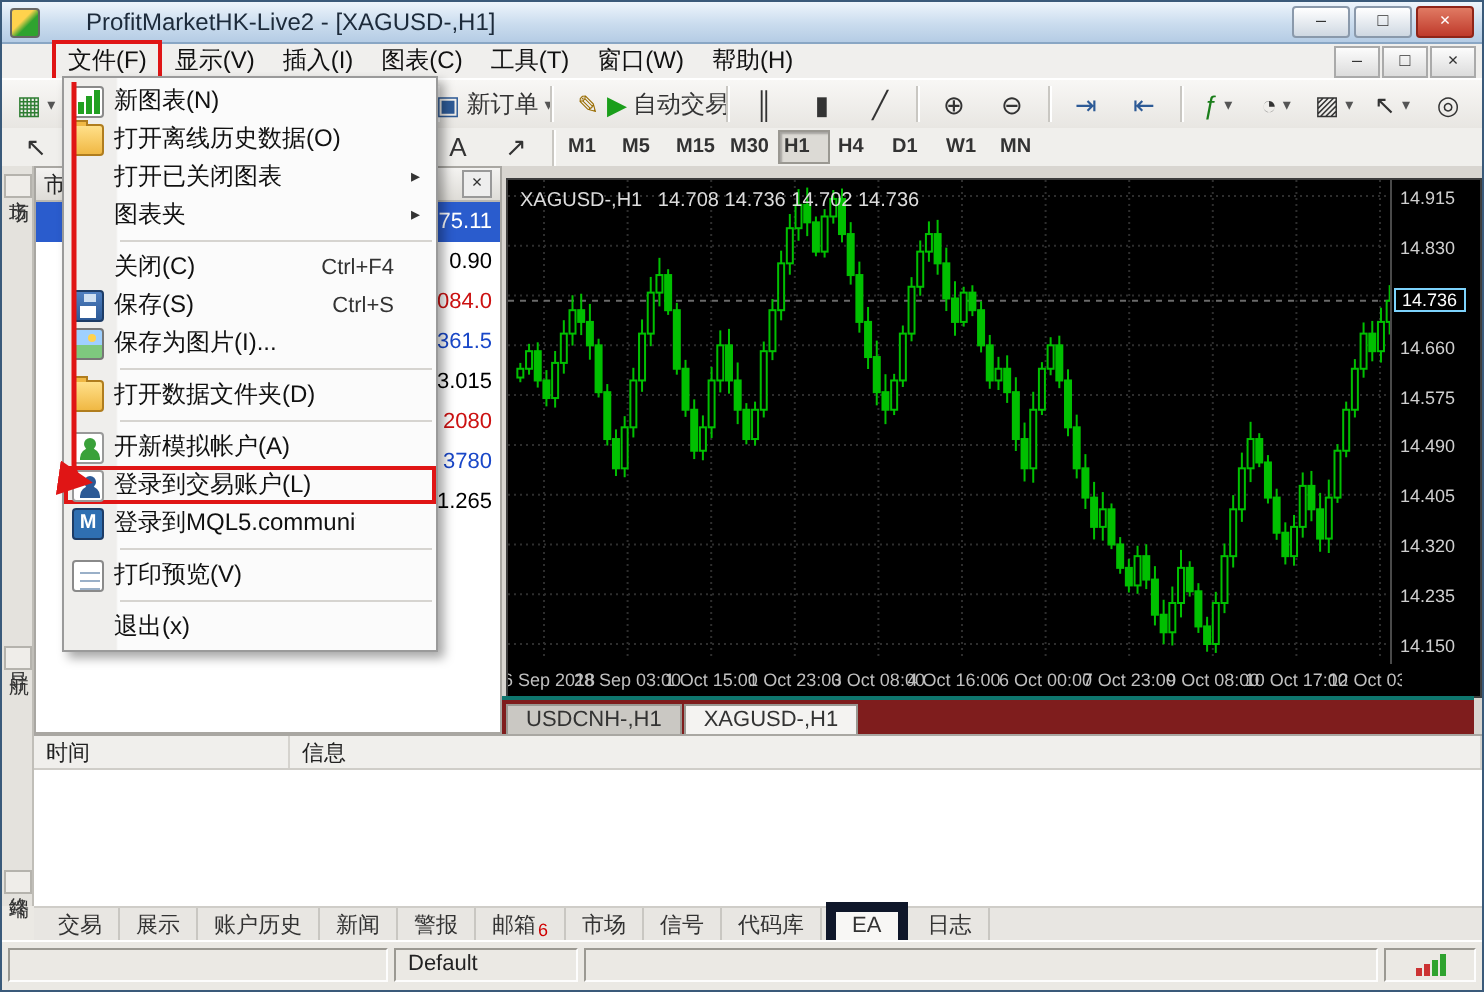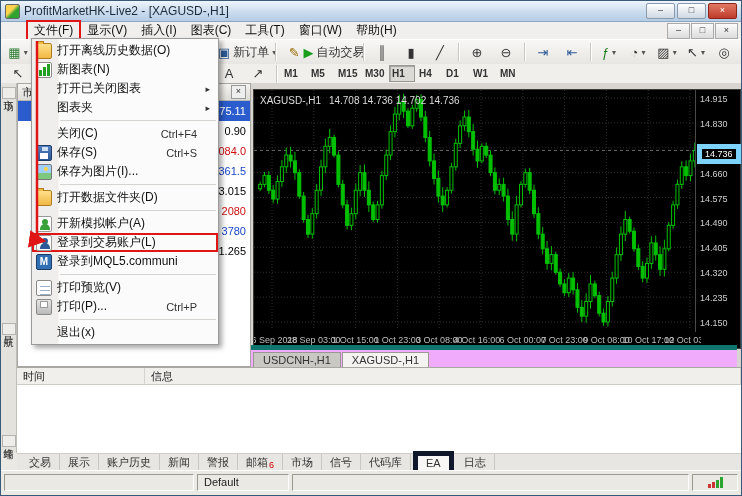--- a/index.html
+++ b/index.html
@@ -1,21 +1,21 @@
 <!DOCTYPE html>
 <html style="--ann: #e01515;"><head>
 <meta charset="utf-8">
 <style>
   html,body{margin:0;padding:0;background:#888;}
   .window{position:relative;width:742px;height:496px;border:1px solid #3a5a7a;background:#ebe9e4;
     overflow:hidden;font-family:"Liberation Sans","DejaVu Sans",sans-serif;box-sizing:border-box;}
   
   .titlebar{position:absolute;left:0;top:0;right:0;height:20px;
     background:linear-gradient(#eef5fc,#cadcee 55%,#b5cce5);border-bottom:1px solid #89a6c4;
-    display:flex;align-items:center;padding:0 4px;gap:4px;}
+    display:flex;align-items:center;padding:0 4px;gap:23px;}
   .app-icon{width:13px;height:13px;background:linear-gradient(135deg,#ffd24d 40%,#2fa32f 60%);
     border:1px solid #666;border-radius:2px;flex:none;}
   .title-text{font-size:12px;color:#1c2a3a;flex:1;white-space:nowrap;overflow:hidden;}
   .tb-buttons{display:flex;gap:2px;}
   .tb-btn{width:27px;height:14px;border:1px solid #8a99ab;border-radius:2px;
     background:linear-gradient(#ffffff,#cfd8e2);font-size:9px;line-height:12px;text-align:center;color:#333;}
   .tb-close{background:linear-gradient(#e07a63,#bf3a2b);color:#fff;border-color:#8e2418;}
   
   .menubar{position:absolute;left:0;top:21px;right:0;height:17px;background:#f0efed;
     display:flex;align-items:center;padding-left:26px;font-size:12px;border-bottom:1px solid #e0dedd;}
@@ -55,24 +55,24 @@
   .mw-row.sel{background:#2a5ccd;color:#fff;}
   .mw-row.up{color:#1947c8;}
   .mw-row.down{color:#cc1111;}
   
   .chart-panel{position:absolute;left:250px;top:0;right:0;bottom:0;}
   .chart-black{position:absolute;left:2px;top:6px;right:0;bottom:18px;background:#000;border:1px solid #3c3c3c;box-sizing:border-box;}
   .chart-title{position:absolute;left:6px;top:5px;font-size:10px;color:#dcdcdc;z-index:5;white-space:nowrap;}
   .plot-svg{position:absolute;left:0;top:0;}
   .price-axis{position:absolute;right:0;top:0;width:44px;bottom:16px;background:#000;border-left:1px solid #4a4a4a;}
   .p-lbl{position:absolute;left:4px;font-size:9px;color:#cfcfcf;white-space:nowrap;}
-  .p-cur{position:absolute;left:1px;padding:0 3px;background:#000;border:5px solid #7dd3fc;color:#fff;font-size:9px;z-index:6;}
+  .p-cur{position:absolute;left:1px;padding:0 3px;background:#000;border:1px solid #7dd3fc;color:#fff;font-size:9px;z-index:6;}
   .time-axis{position:absolute;left:0;bottom:0;height:16px;width:447px;overflow:hidden;}
   .t-lbl{position:absolute;top:3px;width:74px;margin-left:-37px;text-align:center;font-size:9px;color:#bfbfbf;white-space:nowrap;}
-  .chart-tabs{position:absolute;left:0;bottom:0;height:17px;right:4px;background:#f0abfc;border-top:5px solid #0f766e;
+  .chart-tabs{position:absolute;left:0;bottom:0;height:17px;right:4px;background:#7f1d1d;border-top:2px solid #0f766e;
     display:flex;align-items:flex-end;padding-left:2px;gap:1px;}
   .ctab{font-size:11px;padding:1px 9px;border:1px solid #9a9892;border-bottom:none;background:#cac8c3;color:#333;white-space:nowrap;}
   .ctab.active{background:#f4f3f1;}
   
   .journal{position:absolute;left:16px;top:366px;right:0;height:86px;background:#fff;border-top:1px solid #a9a7a2;box-sizing:border-box;}
   .j-header{height:16px;background:#f0efec;border-bottom:1px solid #cfcdc8;display:flex;font-size:11px;color:#222;}
   .j-col{padding:1px 6px;border-right:1px solid #d5d3ce;box-sizing:border-box;}
   .bottom-tabs{position:absolute;left:16px;top:452px;right:0;height:17px;background:#e8e6e2;border-top:1px solid #cfcdc8;
     display:flex;align-items:center;padding-left:4px;font-size:11px;}
   .btab{padding:1px 8px;border-right:1px solid #c9c7c2;color:#333;display:flex;gap:1px;white-space:nowrap;}
@@ -626,28 +626,28 @@
         <span class="bar" style="height:4px;background:#c33;"></span>
         <span class="bar" style="height:6px;background:#c33;"></span>
         <span class="bar" style="height:8px;background:#2fa32f;"></span>
         <span class="bar" style="height:11px;background:#2fa32f;"></span>
       </span>
     </div>
   </div>
 
   <div class="menu" id="file-menu">
       <div class="mi">
+        <span class="ico ico-chart"></span>
+        <span class="mi-label">新图表(N)</span>
+        <span class="mi-shortcut"></span>
+        <span class="mi-arrow"></span>
+      </div>
+      <div class="mi">
         <span class="ico ico-folder"></span>
         <span class="mi-label">打开离线历史数据(O)</span>
-        <span class="mi-shortcut"></span>
-        <span class="mi-arrow"></span>
-      </div>
-      <div class="mi">
-        <span class="ico ico-chart"></span>
-        <span class="mi-label">新图表(N)</span>
         <span class="mi-shortcut"></span>
         <span class="mi-arrow"></span>
       </div>
       <div class="mi">
         <span class="ico"></span>
         <span class="mi-label">打开已关闭图表</span>
         <span class="mi-shortcut"></span>
         <span class="mi-arrow">▸</span>
       </div>
       <div class="mi">
@@ -699,26 +699,20 @@
         <span class="ico ico-mql5"></span>
         <span class="mi-label">登录到MQL5.community</span>
         <span class="mi-shortcut"></span>
         <span class="mi-arrow"></span>
       </div>
       <div class="menu-sep"></div>
       <div class="mi">
         <span class="ico ico-preview"></span>
         <span class="mi-label">打印预览(V)</span>
         <span class="mi-shortcut"></span>
-        <span class="mi-arrow"></span>
-      </div>
-      <div class="mi">
-        <span class="ico ico-printer"></span>
-        <span class="mi-label">打印(P)...</span>
-        <span class="mi-shortcut">Ctrl+P</span>
         <span class="mi-arrow"></span>
       </div>
       <div class="menu-sep"></div>
       <div class="mi">
         <span class="ico"></span>
         <span class="mi-label">退出(x)</span>
         <span class="mi-shortcut"></span>
         <span class="mi-arrow"></span>
       </div>
     </div>

